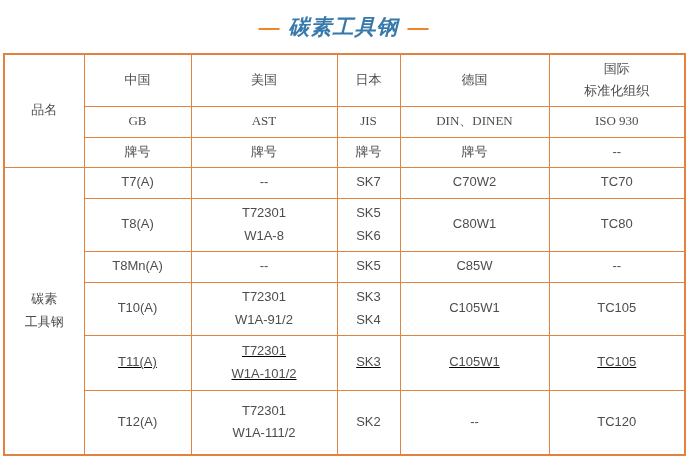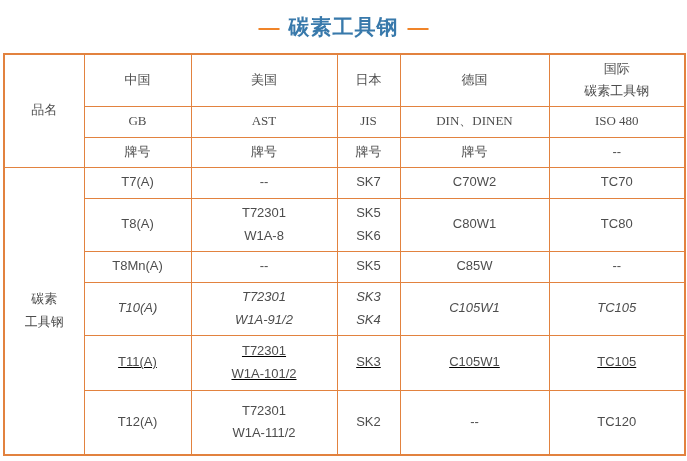--- a/index.html
+++ b/index.html
@@ -10,20 +10,21 @@
     overflow: hidden;
   }
   .title-bar {
     width: 687px;
     margin-top: 14px;
     text-align: center;
     font-size: 21px;
     font-weight: bold;
     line-height: 26px;
     white-space: nowrap;
+    font-style: italic;
   }
   .title-dash { color: #f08429; padding: 0 9px; }
   .title-text { color: #3879ab; letter-spacing: 1px; }
 
   table.grades {
     margin-top: 13px;
     margin-left: 3px;
     width: 681px;
     border-collapse: collapse;
     table-layout: fixed;
@@ -39,21 +40,21 @@
     white-space: pre-line;
     padding: 2px;
   }
   
   tr.r-head1 { height: 52px; }
   tr.r-head2 { height: 31px; font-family: Liberation Serif, serif; }
   tr.r-head3 { height: 30px; }
   tr.r-d1 { height: 31px; }
   tr.r-d2 { height: 53px; }
   tr.r-d3 { height: 31px; }
-  tr.r-d4 { height: 53px; font-style: italic; }
+  tr.r-d4 { height: 53px; }
   tr.r-d5 { height: 55px; text-decoration: underline; }
   tr.r-d6 { height: 65px; }
 </style>
 </head>
 <body>
 
 <div class="title-bar">
   <span class="title-dash">—</span><span class="title-text">碳素工具钢</span><span class="title-dash">—</span>
 </div>
 
@@ -67,28 +68,28 @@
     <col style="width:136px">
   </colgroup>
   <tbody>
     <tr class="r-head1">
       <td rowspan="3">品名</td>
       <td>中国</td>
       <td>美国</td>
       <td>日本</td>
       <td>德国</td>
       <td>国际
-碳素工具钢</td>
+标准化组织</td>
     </tr>
     <tr class="r-head2">
       <td>GB</td>
       <td>AST</td>
       <td>JIS</td>
       <td>DIN、DINEN</td>
-      <td>ISO 480</td>
+      <td>ISO 930</td>
     </tr>
     <tr class="r-head3">
       <td>牌号</td>
       <td>牌号</td>
       <td>牌号</td>
       <td>牌号</td>
       <td>--</td>
     </tr>
     <tr class="r-d1">
       <td rowspan="6">碳素

